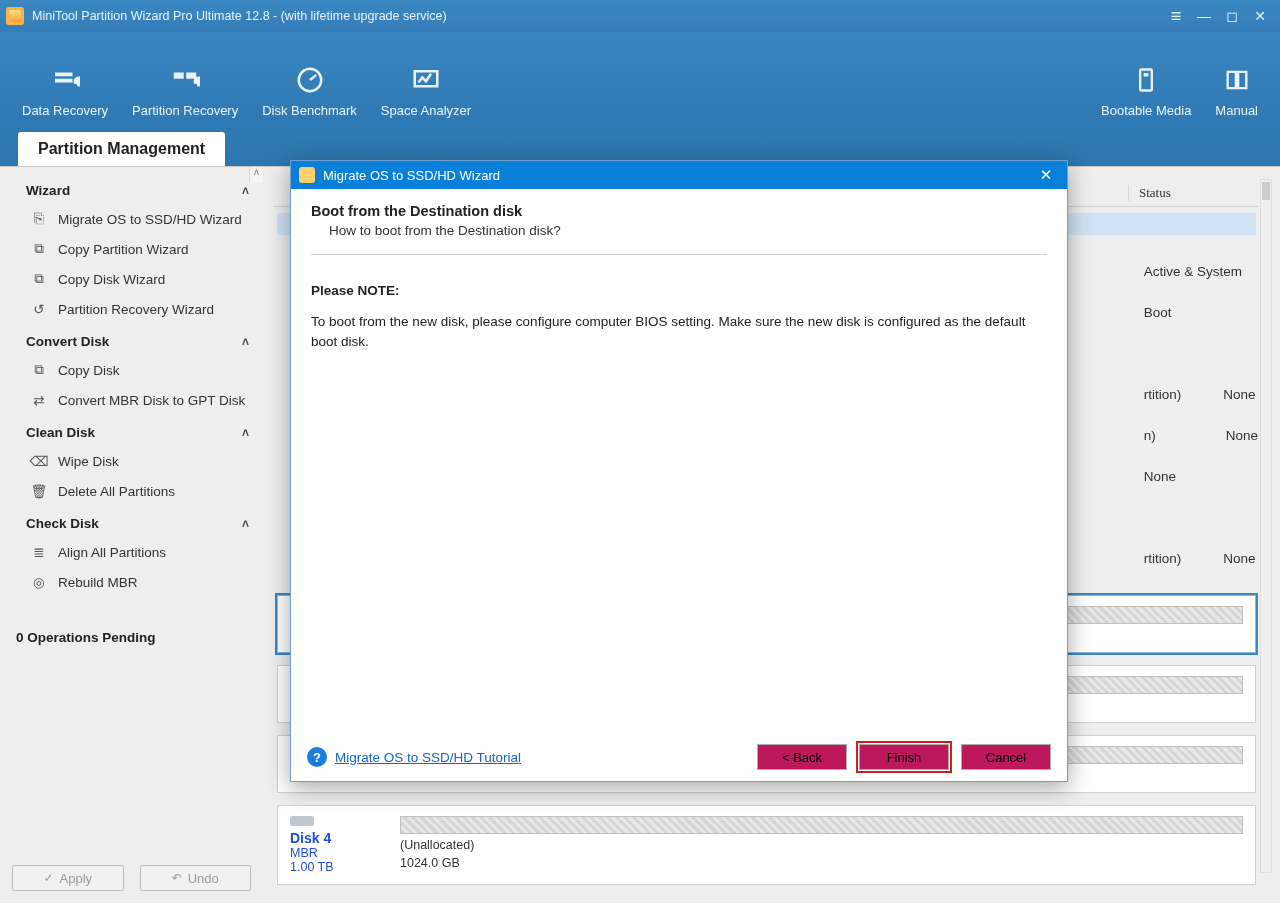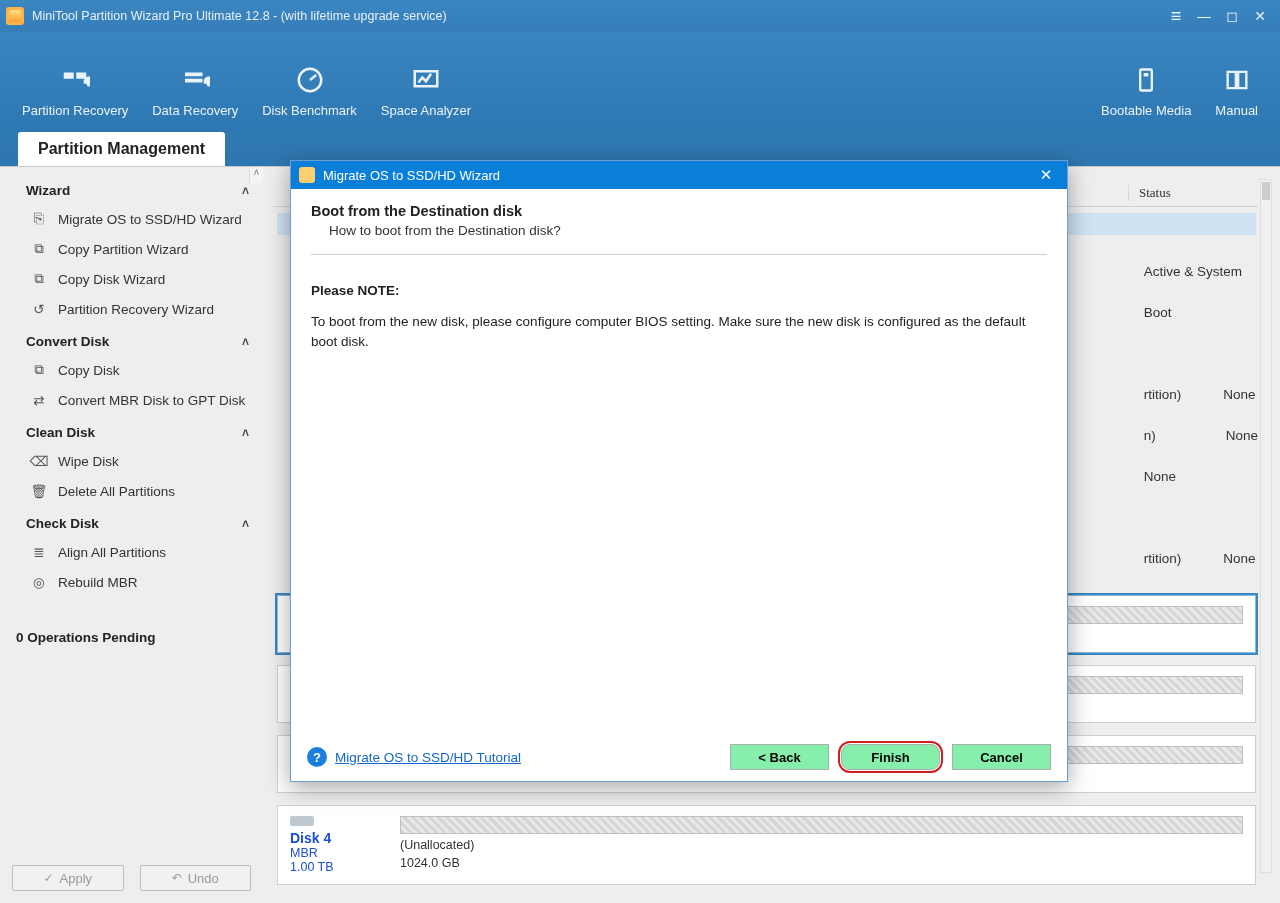--- a/index.html
+++ b/index.html
@@ -67,22 +67,22 @@
   .modal-body { padding:14px 20px; font-size:13.5px; color:#222; flex:1;}
   .modal-body h3 { font-size:14.5px; font-weight:700; margin-bottom:4px;}
   .modal-body .subtitle{ padding-left:18px; color:#333; margin-bottom:16px;}
   .modal-body hr { border:none; border-top:1px solid #cfcfcf; margin-bottom:28px;}
   .modal-body .note-h { font-weight:700; margin-bottom:14px;}
   .modal-body .note-t { line-height:1.45; }
   .modal-footer { height:48px; border-top:0; display:flex; align-items:center; padding:0 16px; gap:12px;}
   .help { display:flex; align-items:center; gap:8px; color:#1367c9; font-size:13.5px; text-decoration:underline; cursor:pointer;}
   .help .qicon{ width:20px;height:20px;border-radius:50%;background:#1b7fe0;color:#fff;display:flex;align-items:center;justify-content:center;font-weight:700;font-size:13px;}
   .modal-footer .spacer{flex:1;}
-  .dlg-btn { width:99px; height:26px; border:1px solid #adadad; background:#86efac; font-size:13px; display:flex;align-items:center;justify-content:center; cursor:pointer;font-weight:bold;}
-  .dlg-btn.finish { outline:2px solid #c92020; outline-offset:1px;border-radius:9px;}
+  .dlg-btn { width:90px; height:26px; border:1px solid #adadad; background:#be185d; font-size:13px; display:flex;align-items:center;justify-content:center; cursor:pointer;}
+  .dlg-btn.finish { outline:2px solid #c92020; outline-offset:1px;}
 
   
   .sb-vscroll { position:absolute; top:0; right:0; width:14px; height:16px; background:#f4f4f4; border-left:1px solid #dedede; color:#777; font-size:10px; text-align:center;}
 
   .sidebar-wrap{position:relative;}
 </style>
 </head>
 <body>
 
 <div class="app">
@@ -93,32 +93,32 @@
     <div class="winbtn hamb">≡</div>
     <div class="winbtn">—</div>
     <div class="winbtn">◻</div>
     <div class="winbtn">✕</div>
   </div>
 
   <div class="toolbar">
     <div class="tool">
       <div class="ticon">
         <svg width="30" height="30" viewBox="0 0 24 24">
+            <path d="M4 6h14v3H4zM4 11h14v3H4zM19 14a4 4 0 1 1 3 3l-1-2h-2z"></path>
+          </svg>
+      </div>
+      <span>Data Recovery</span>
+    </div>
+    <div class="tool">
+      <div class="ticon">
+        <svg width="30" height="30" viewBox="0 0 24 24">
             <path d="M3 6h8v5H3zM13 6h8v5h-8zM19 14a4 4 0 1 1 3 3l-1-2h-2z"></path>
           </svg>
       </div>
       <span>Partition Recovery</span>
-    </div>
-    <div class="tool">
-      <div class="ticon">
-        <svg width="30" height="30" viewBox="0 0 24 24">
-            <path d="M4 6h14v3H4zM4 11h14v3H4zM19 14a4 4 0 1 1 3 3l-1-2h-2z"></path>
-          </svg>
-      </div>
-      <span>Data Recovery</span>
     </div>
     <div class="tool">
       <div class="ticon">
         <svg width="30" height="30" viewBox="0 0 24 24">
             <circle cx="12" cy="12" r="9" fill="none" stroke="#eaf3fa" stroke-width="2"></circle>
             <path d="M12 12l5-4" stroke="#eaf3fa" stroke-width="2"></path>
           </svg>
       </div>
       <span>Disk Benchmark</span>
     </div>

